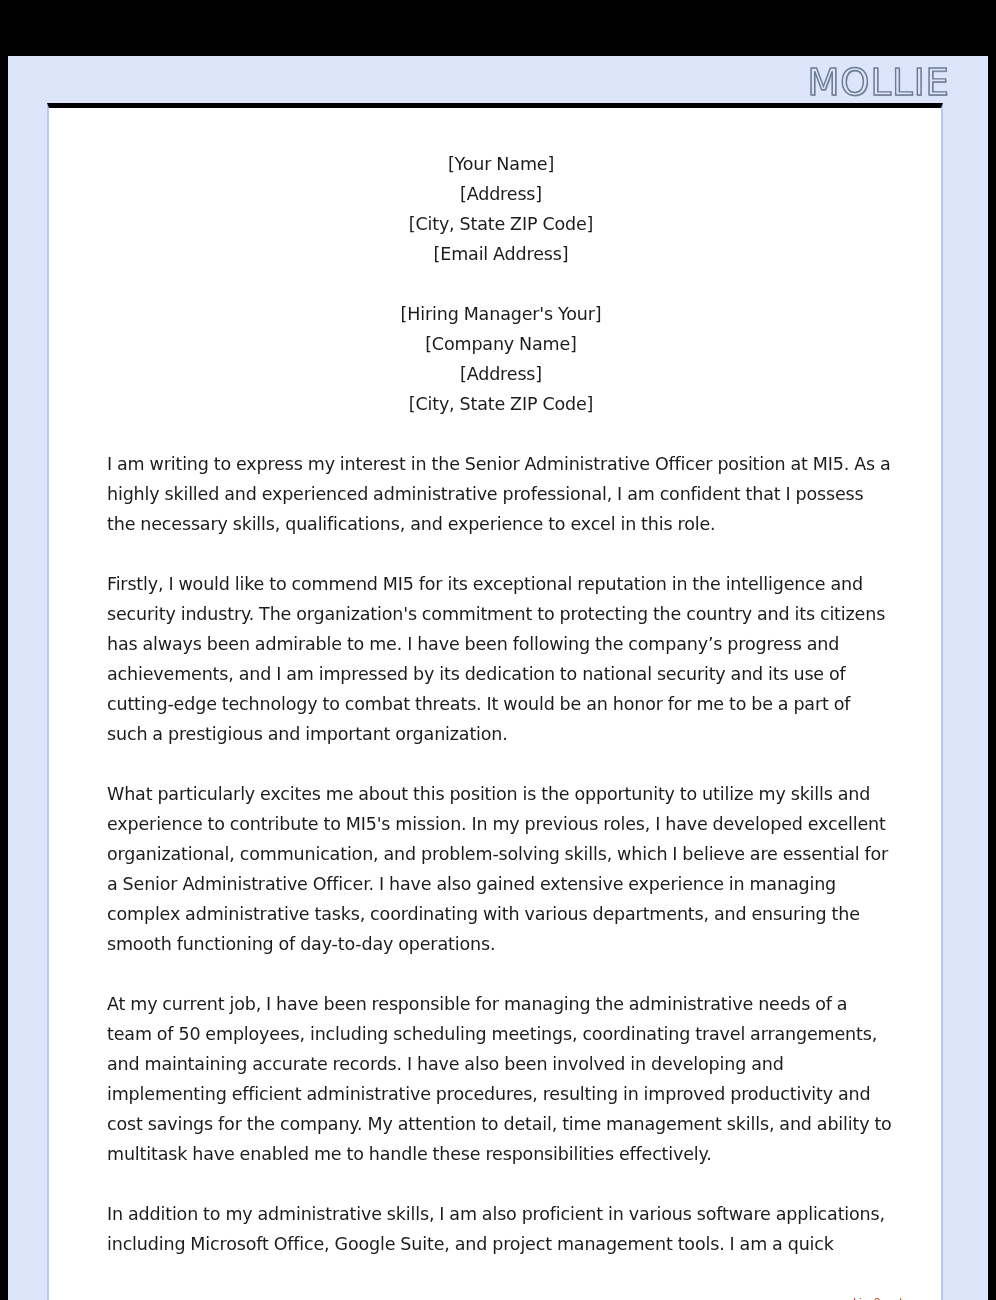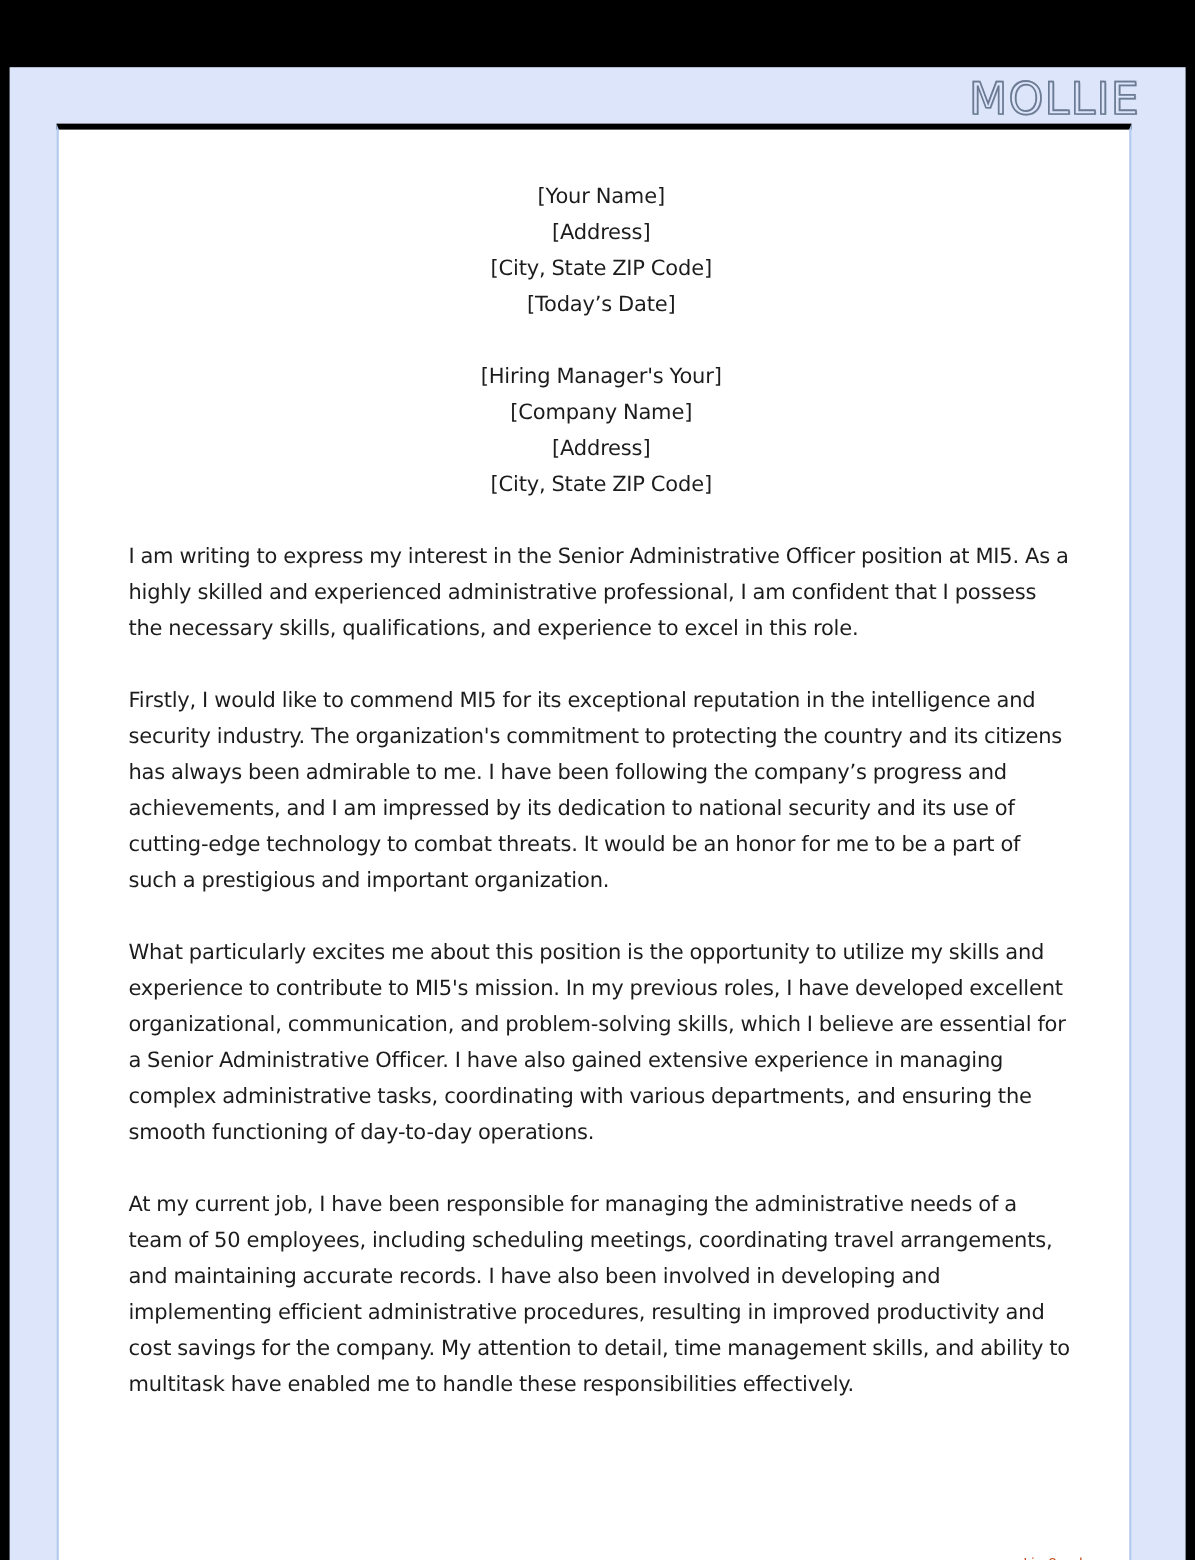--- a/index.html
+++ b/index.html
@@ -141,35 +141,36 @@
       <div id="brand-logo">MOLLIE</div>
     </div>
 
     <div id="document-sheet">
       <div id="document-body">
 
         <div class="address-block">
           <div class="letter-line">[Your Name]</div>
           <div class="letter-line">[Address]</div>
           <div class="letter-line">[City, State ZIP Code]</div>
-          <div class="letter-line">[Today’s Date]</div>
+          <div class="letter-line">[Email Address]</div>
         </div>
 
         <div class="address-block">
           <div class="letter-line">[Hiring Manager's Your]</div>
           <div class="letter-line">[Company Name]</div>
           <div class="letter-line">[Address]</div>
           <div class="letter-line">[City, State ZIP Code]</div>
         </div>
 
 
         <p class="letter-paragraph">I am writing to express my interest in the Senior Administrative Officer position at MI5. As a highly skilled and experienced administrative professional, I am confident that I possess the necessary skills, qualifications, and experience to excel in this role.</p>
         <p class="letter-paragraph">Firstly, I would like to commend MI5 for its exceptional reputation in the intelligence and security industry. The organization's commitment to protecting the country and its citizens has always been admirable to me. I have been following the company’s progress and achievements, and I am impressed by its dedication to national security and its use of cutting-edge technology to combat threats. It would be an honor for me to be a part of such a prestigious and important organization.</p>
         <p class="letter-paragraph">What particularly excites me about this position is the opportunity to utilize my skills and experience to contribute to MI5's mission. In my previous roles, I have developed excellent organizational, communication, and problem-solving skills, which I believe are essential for a Senior Administrative Officer. I have also gained extensive experience in managing complex administrative tasks, coordinating with various departments, and ensuring the smooth functioning of day-to-day operations.</p>
         <p class="letter-paragraph">At my current job, I have been responsible for managing the administrative needs of a team of 50 employees, including scheduling meetings, coordinating travel arrangements, and maintaining accurate records. I have also been involved in developing and implementing efficient administrative procedures, resulting in improved productivity and cost savings for the company. My attention to detail, time management skills, and ability to multitask have enabled me to handle these responsibilities effectively.</p>
+        <p class="letter-paragraph">In addition to my administrative skills, I am also proficient in various software applications, including Microsoft Office, Google Suite, and project management tools. I am a quick</p>
 
       </div>
     </div>
 
     <div id="bottom-overlay"></div>
 
     <div id="watermark">Live2apply.com</div>
 
   </div>
 </div>

